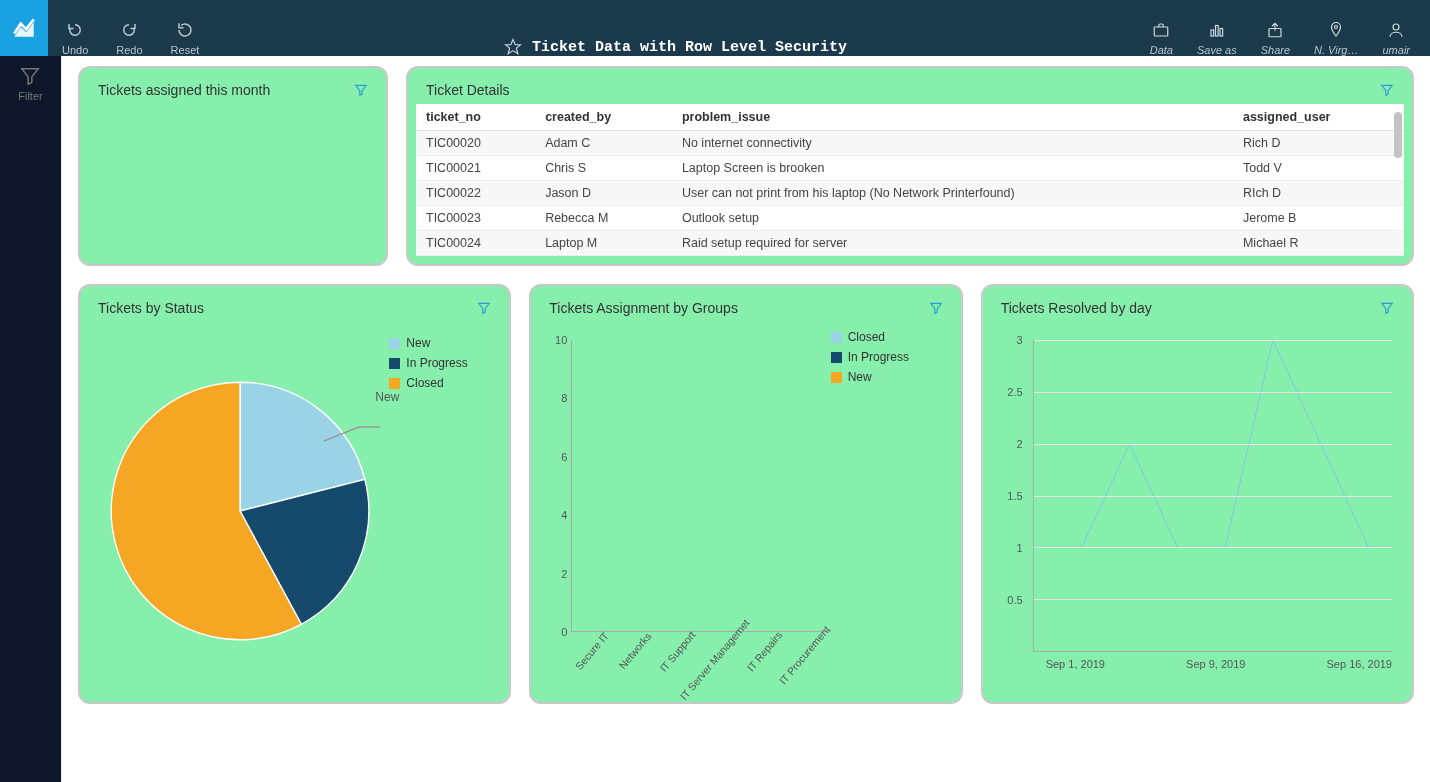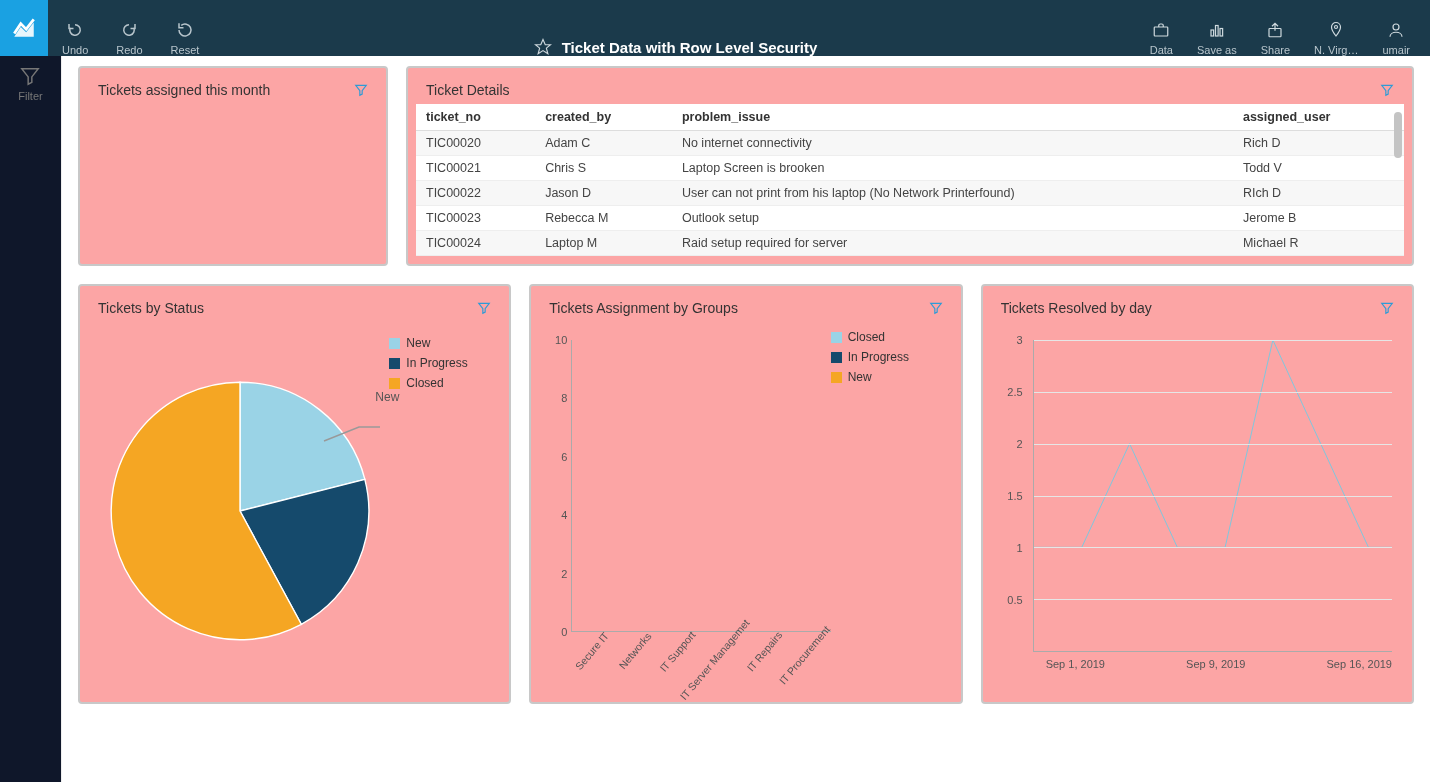--- a/index.html
+++ b/index.html
@@ -27,22 +27,22 @@
   .logo{
     width:48px;height:56px;background:var(--accent);display:flex;align-items:center;justify-content:center;flex:0 0 48px;
   }
   .tool-group{display:flex;align-items:stretch;}
   .tool-btn{
     display:flex;flex-direction:column;align-items:center;justify-content:center;
     padding:0 14px;font-size:11px;color:#b8c5cc;cursor:pointer;
   }
   .tool-btn .ico{height:20px;display:flex;align-items:center;justify-content:center;margin-bottom:4px;}
   .title-area{flex:1;display:flex;align-items:center;justify-content:center;gap:10px;}
-  .title-area .title{color:#fff;font-size:15px;font-weight:600;}
-  .right-tools{display:flex;align-items:stretch;padding-right:8px;}
+  .title-area .title{color:#fff;font-size:15px;font-weight:600;font-family:Liberation Mono, monospace;}
+  .right-tools{display:flex;align-items:stretch;padding-right:8px;font-style:italic;}
   .right-tools .tool-btn{padding:0 12px;}
 
   
   .mainrow{display:flex;height:calc(100% - 56px);}
   .leftstrip{
     width:62px;flex:0 0 62px;border-right:1px solid #eee;background:#0f172a;
     display:flex;flex-direction:column;align-items:center;padding-top:10px;
   }
   .leftstrip .tool-btn{color:#777;}
 
@@ -56,21 +56,21 @@
   .controls-bar .filter-sel{font-weight:700;}
   .controls-bar .filter-val{font-style:italic;color:#777;margin-left:4px;}
   .controls-expand{margin-left:auto;color:#888;cursor:pointer;}
 
   
   .dash{
     flex:1;overflow:auto;background:#fff;padding:10px 16px 20px 16px;
   }
   .row{display:flex;gap:18px;margin-bottom:18px;}
   .panel{
-    border:2px solid var(--panel-border);border-radius:4px;background:#fca5a5;position:relative;
+    border:2px solid var(--panel-border);border-radius:12px;background:#86efac;position:relative;
     display:flex;flex-direction:column;
   }
   .panel .hdr{
     display:flex;align-items:center;justify-content:space-between;
     padding:14px 18px 6px 18px;
   }
   .panel .hdr .ptitle{font-size:14px;color:#333;font-weight:400;}
   .filter-ico{color:var(--filter-icon);cursor:pointer;}
 
   

